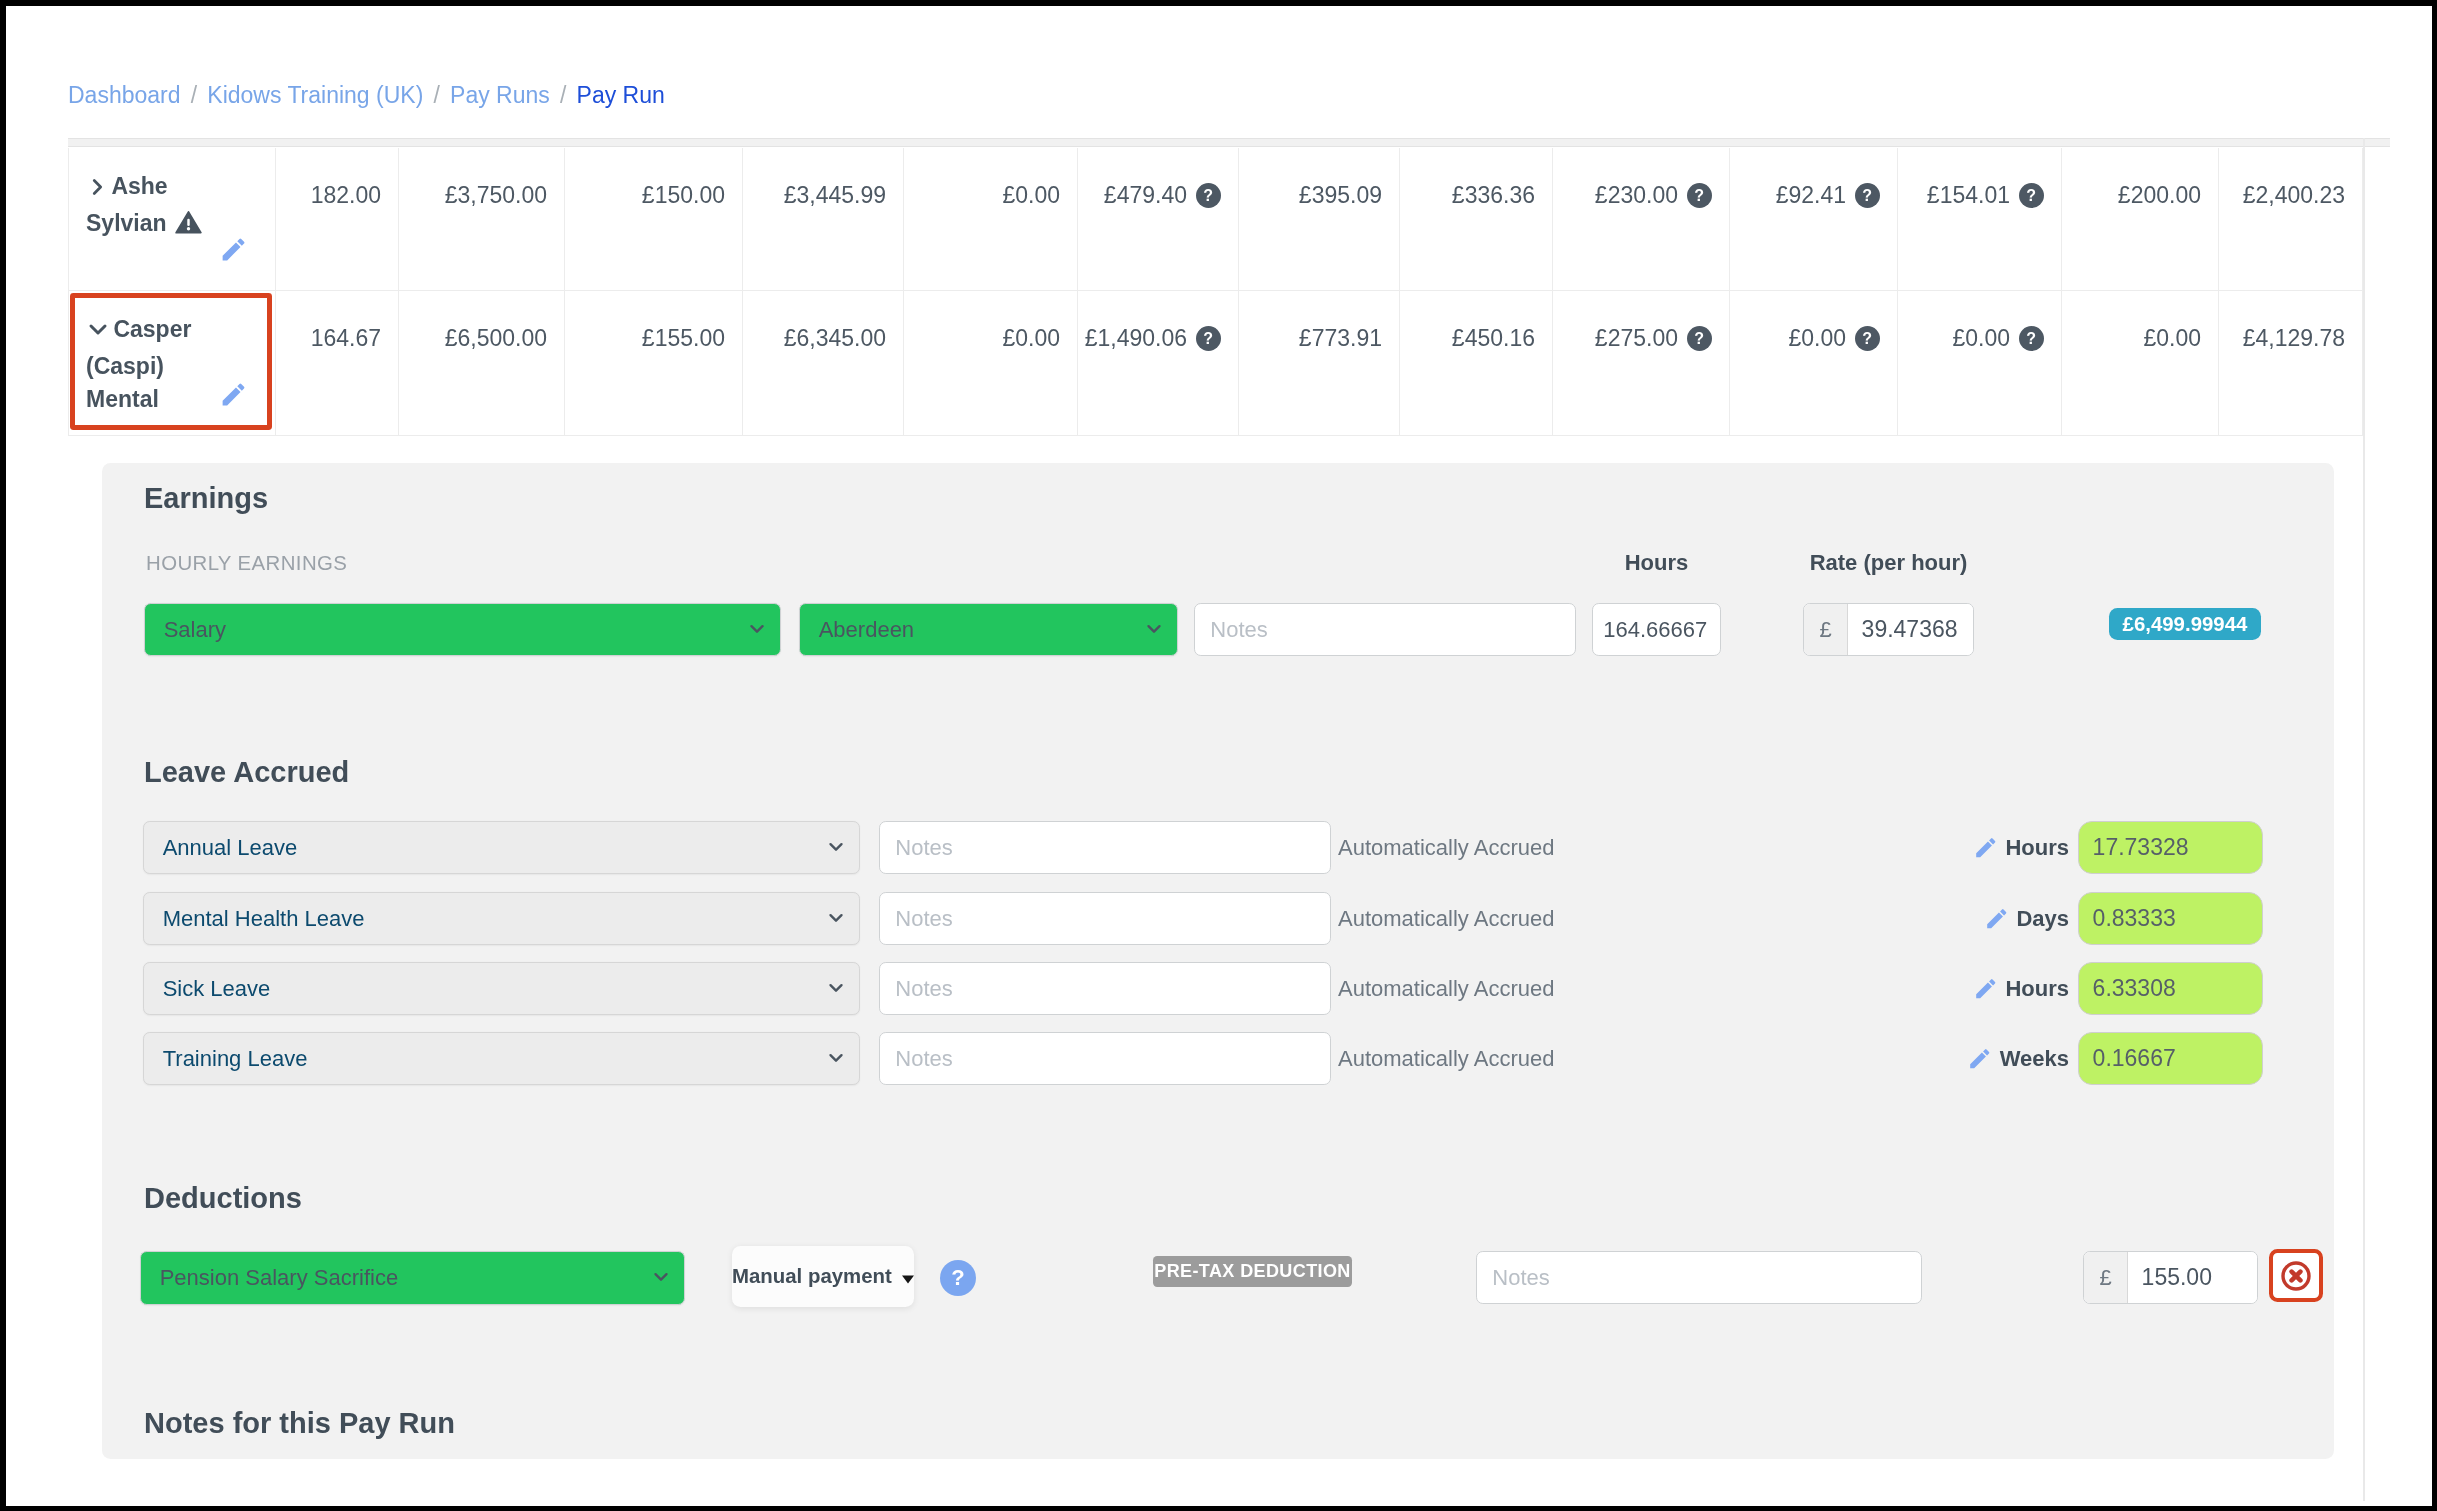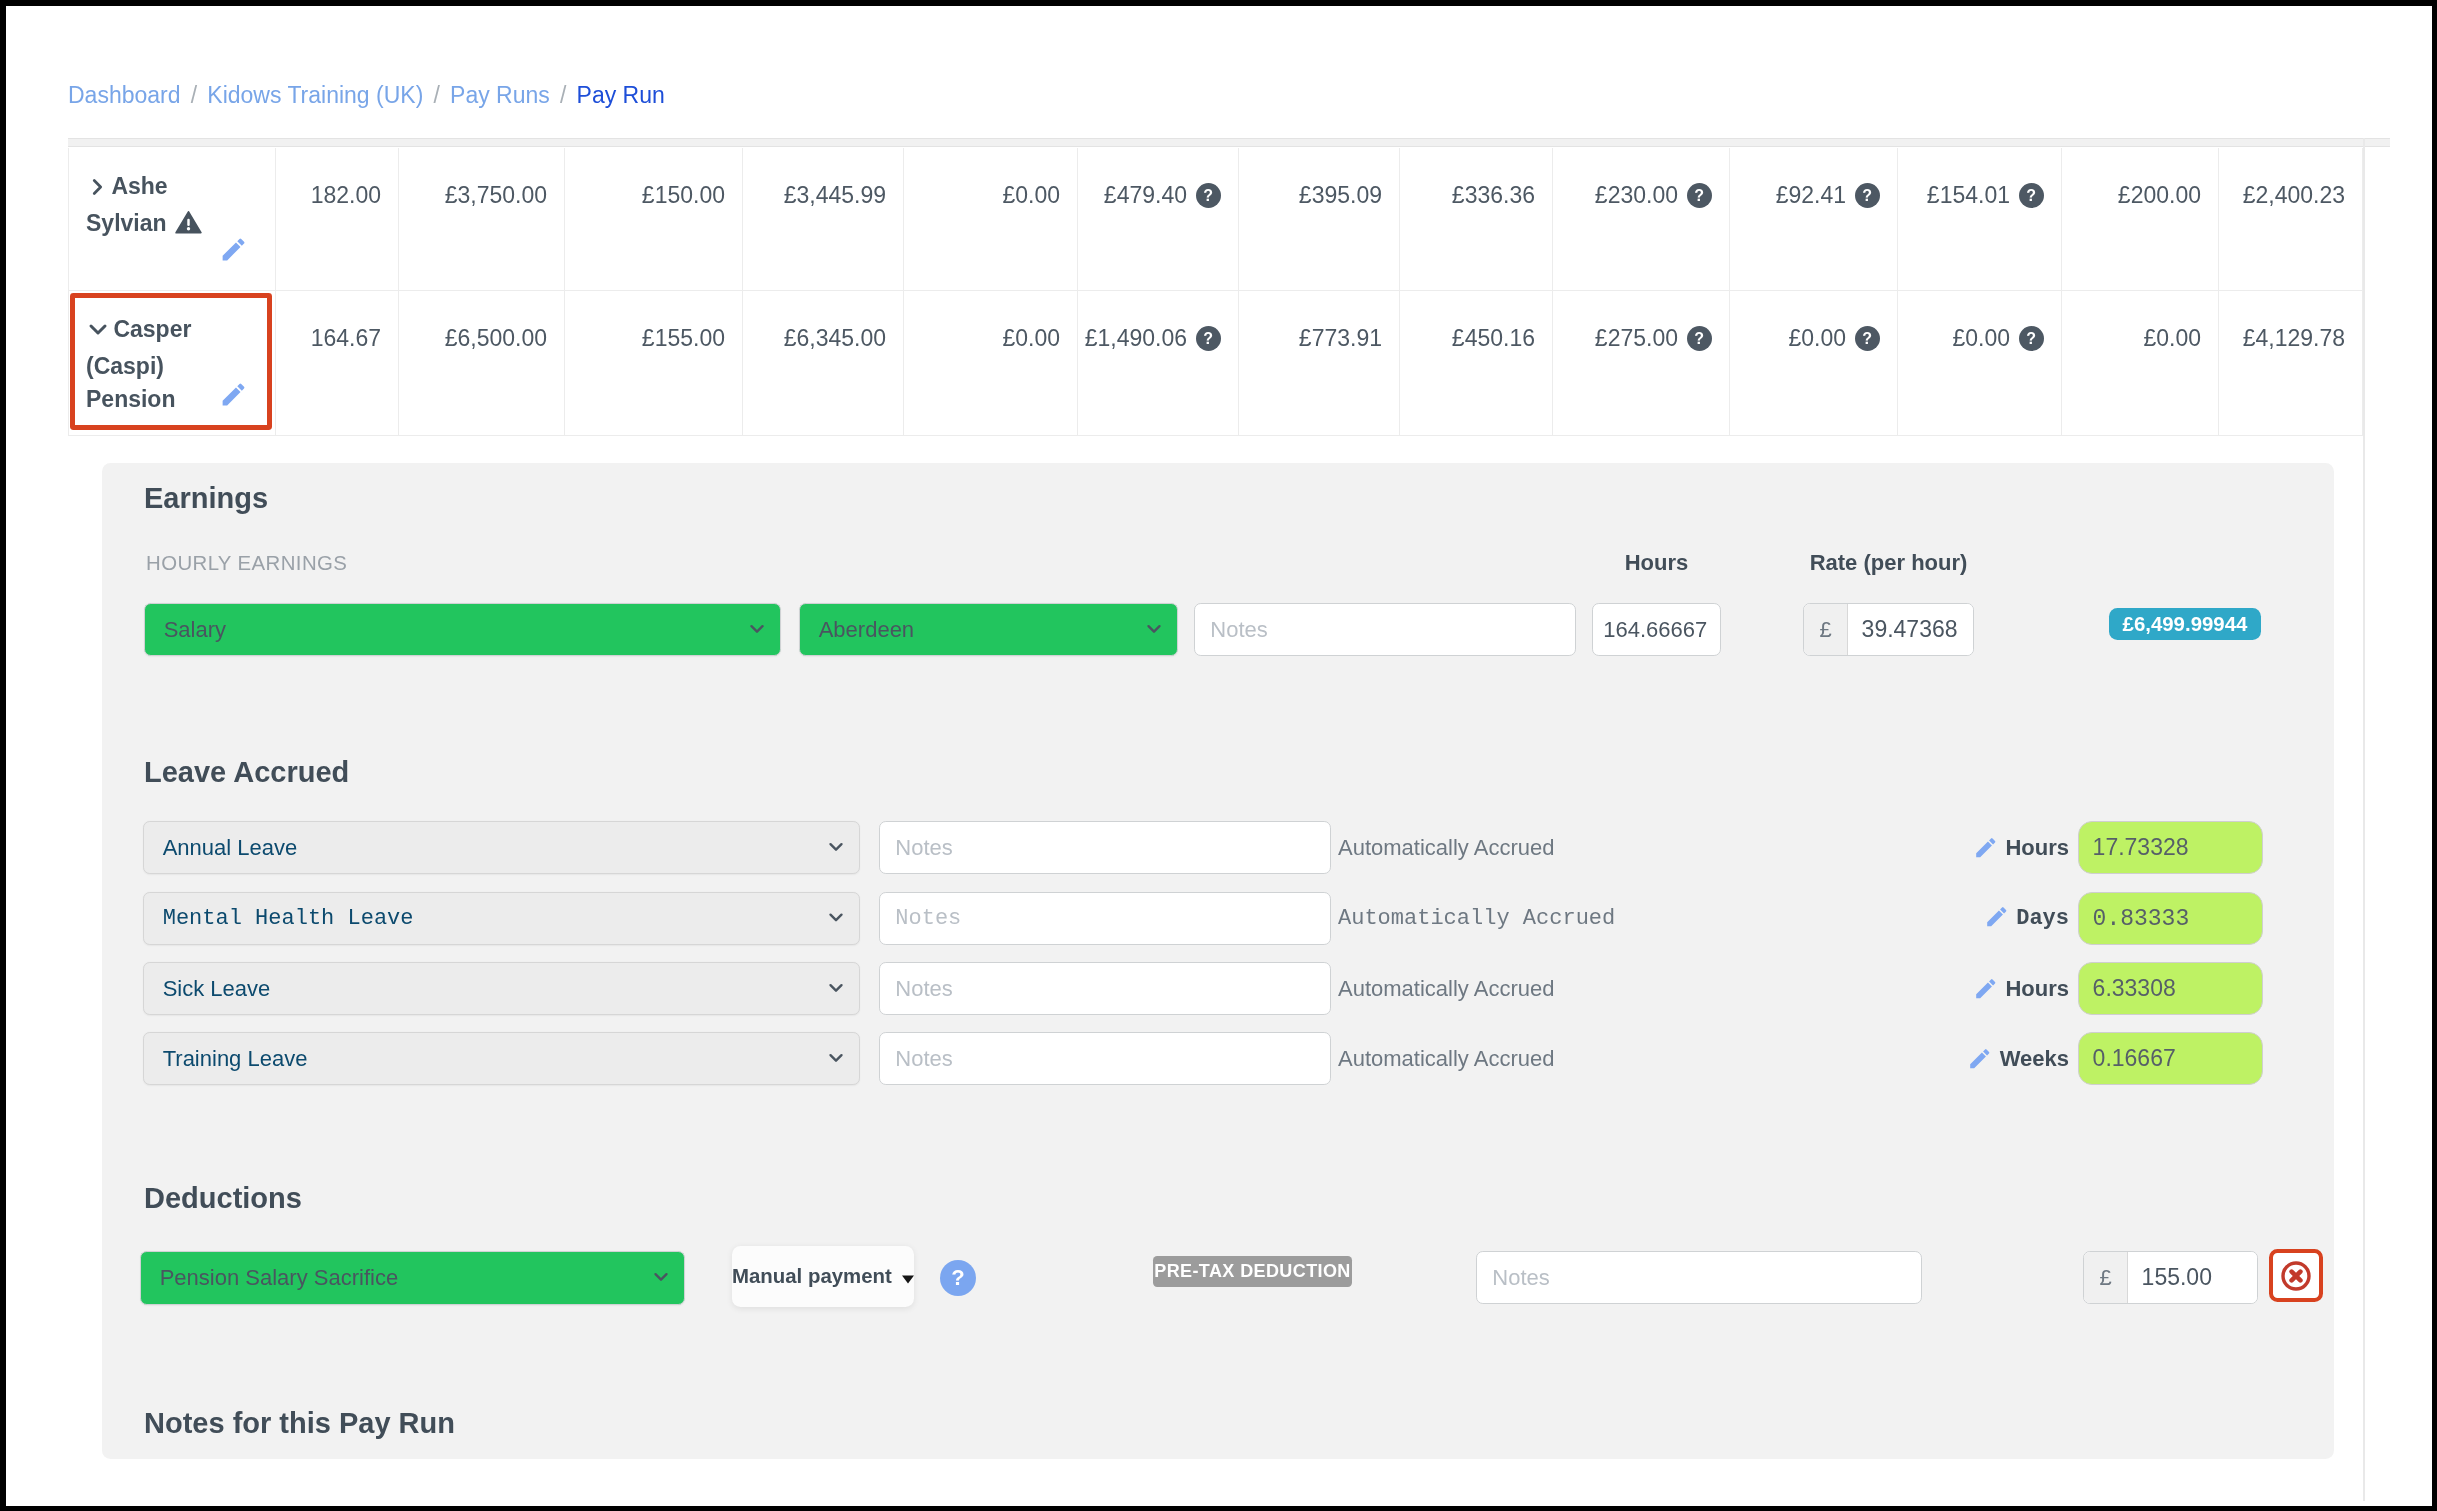--- a/index.html
+++ b/index.html
@@ -145,21 +145,21 @@
         <div class="cell val-cell" style="width: 164px;"><span>£154.01</span><span class="help-dark">?</span></div>
         <div class="cell val-cell" style="width: 157px;"><span>£200.00</span></div>
         <div class="cell val-cell" style="width: 144px;"><span>£2,400.23</span></div>
       </div>
       <div class="t-row" style="height: 145px;">
         <div class="cell name-cell" style="width: 207px;">
           <div class="name-line"><span class="chev"><svg viewBox="0 0 24 24" width="24" height="24">
                 <path d="M5 9l7 7 7-7" fill="none" stroke="#47535e" stroke-width="3" stroke-linecap="round" stroke-linejoin="round"></path>
               </svg></span><span>Casper</span></div>
           <div class="name-line"><span>(Caspi)</span></div>
-          <div class="name-line"><span>Pension</span></div>
+          <div class="name-line"><span>Mental</span></div>
           <span class="pencil"><svg viewBox="0 0 24 24" width="29" height="29">
               <path d="M3 17.25V21h3.75L17.81 9.94l-3.75-3.75L3 17.25zM20.71 7.04a1 1 0 0 0 0-1.41l-2.34-2.34a1 1 0 0 0-1.41 0l-1.83 1.83 3.75 3.75 1.83-1.83z" fill="#7fa8f2"></path>
             </svg></span>
         </div>
         <div class="cell val-cell" style="width: 123px;"><span>164.67</span></div>
         <div class="cell val-cell" style="width: 166px;"><span>£6,500.00</span></div>
         <div class="cell val-cell" style="width: 178px;"><span>£155.00</span></div>
         <div class="cell val-cell" style="width: 161px;"><span>£6,345.00</span></div>
         <div class="cell val-cell" style="width: 174px;"><span>£0.00</span></div>
         <div class="cell val-cell" style="width: 161px;"><span>£1,490.06</span><span class="help-dark">?</span></div>
@@ -211,21 +211,21 @@
                 <path d="M6 9.5l6 6 6-6" fill="none" stroke="#4a5560" stroke-width="2.6" stroke-linecap="round" stroke-linejoin="round"></path>
               </svg></span>
           </div>
           <input class="txt leave-notes" placeholder="Notes" style="">
           <div class="leave-status">Automatically Accrued</div>
           <div class="leave-unit"><span class="u-pencil"><svg viewBox="0 0 24 24" width="25.5" height="25.5">
                 <path d="M3 17.25V21h3.75L17.81 9.94l-3.75-3.75L3 17.25zM20.71 7.04a1 1 0 0 0 0-1.41l-2.34-2.34a1 1 0 0 0-1.41 0l-1.83 1.83 3.75 3.75 1.83-1.83z" fill="#7fa8f2"></path>
               </svg></span><span>Hours</span></div>
           <input class="leave-val" readonly="" value="17.73328" style="">
         </div>
-        <div class="leave-row" style="top: 429px; font-family: Liberation Mono, monospace;">
+        <div class="leave-row" style="top: 429px;">
           <div class="sel sel-disabled leave-sel">
             <span class="sel-text">Mental Health Leave</span>
             <span class="sel-chev"><svg viewBox="0 0 24 24" width="22" height="22">
                 <path d="M6 9.5l6 6 6-6" fill="none" stroke="#4a5560" stroke-width="2.6" stroke-linecap="round" stroke-linejoin="round"></path>
               </svg></span>
           </div>
           <input class="txt leave-notes" placeholder="Notes" style="">
           <div class="leave-status">Automatically Accrued</div>
           <div class="leave-unit"><span class="u-pencil"><svg viewBox="0 0 24 24" width="25.5" height="25.5">
                 <path d="M3 17.25V21h3.75L17.81 9.94l-3.75-3.75L3 17.25zM20.71 7.04a1 1 0 0 0 0-1.41l-2.34-2.34a1 1 0 0 0-1.41 0l-1.83 1.83 3.75 3.75 1.83-1.83z" fill="#7fa8f2"></path>

